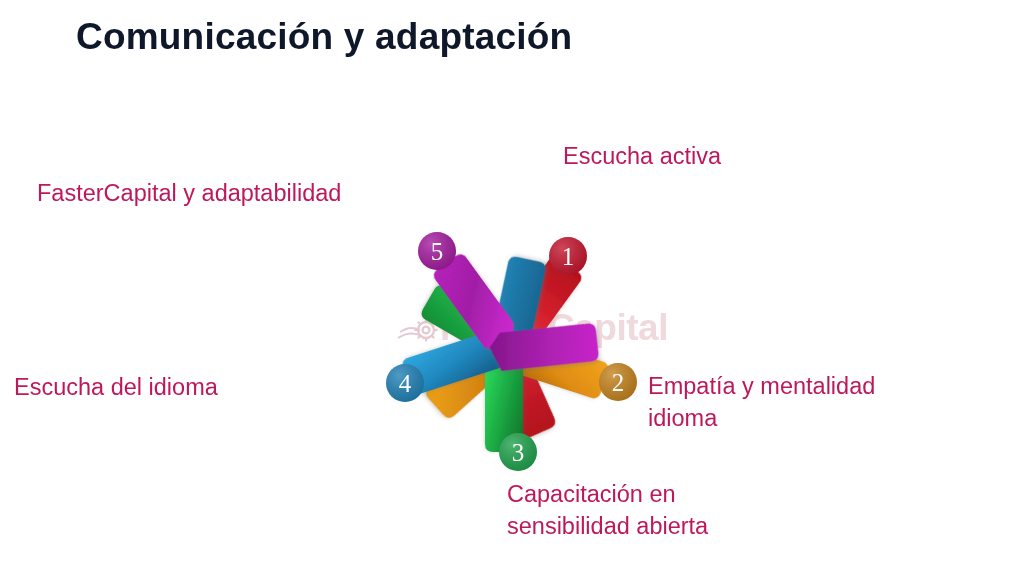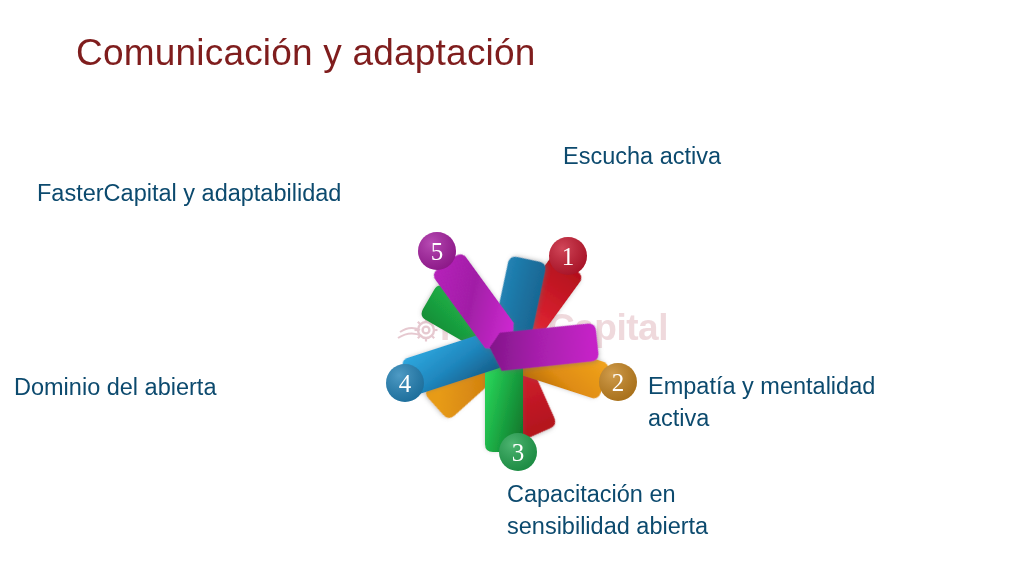--- a/index.html
+++ b/index.html
@@ -18,32 +18,31 @@
   #slide {
     position: absolute;
     inset: 0;
     background: #ffffff;
   }
   #page-title {
     position: absolute;
     left: 76px;
     top: 16px;
     font-size: 37px;
-    font-weight: 400;
+    font-weight: 700;
     letter-spacing: 0.2px;
-    color: #7f1d1d;
+    color: #0f172a;
     white-space: nowrap;
-    margin-top: 16px;
   }
   .label {
     position: absolute;
     font-size: 23.5px;
     line-height: 32px;
     font-weight: 400;
-    color: #0c4a6e;
+    color: #be185d;
     white-space: pre-line;
   }
   #label-1 { left: 563px; top: 140px; }
   #label-2 { left: 648px; top: 370px; }
   #label-3 { left: 507px; top: 478px; }
   #label-4 { left: 14px;  top: 371px; }
   #label-5 { left: 37px;  top: 177px; }
 
   #diagram-wrap {
     position: absolute;
@@ -233,19 +232,19 @@
       <g>
         <circle cx="81" cy="55" r="19" fill="#a3189e"></circle>
         <circle cx="81" cy="55" r="19" fill="url(#badgeShade)"></circle>
         <text class="badge-num" x="81" y="64" text-anchor="middle">5</text>
       </g>
     </svg>
   </div>
 
   <div class="label" id="label-1">Escucha activa</div>
   <div class="label" id="label-2">Empatía y mentalidad
-activa</div>
+idioma</div>
   <div class="label" id="label-3">Capacitación en
 sensibilidad abierta</div>
-  <div class="label" id="label-4">Dominio del abierta</div>
+  <div class="label" id="label-4">Escucha del idioma</div>
   <div class="label" id="label-5">FasterCapital y adaptabilidad</div>
 
 </div>
 
 </body></html>

